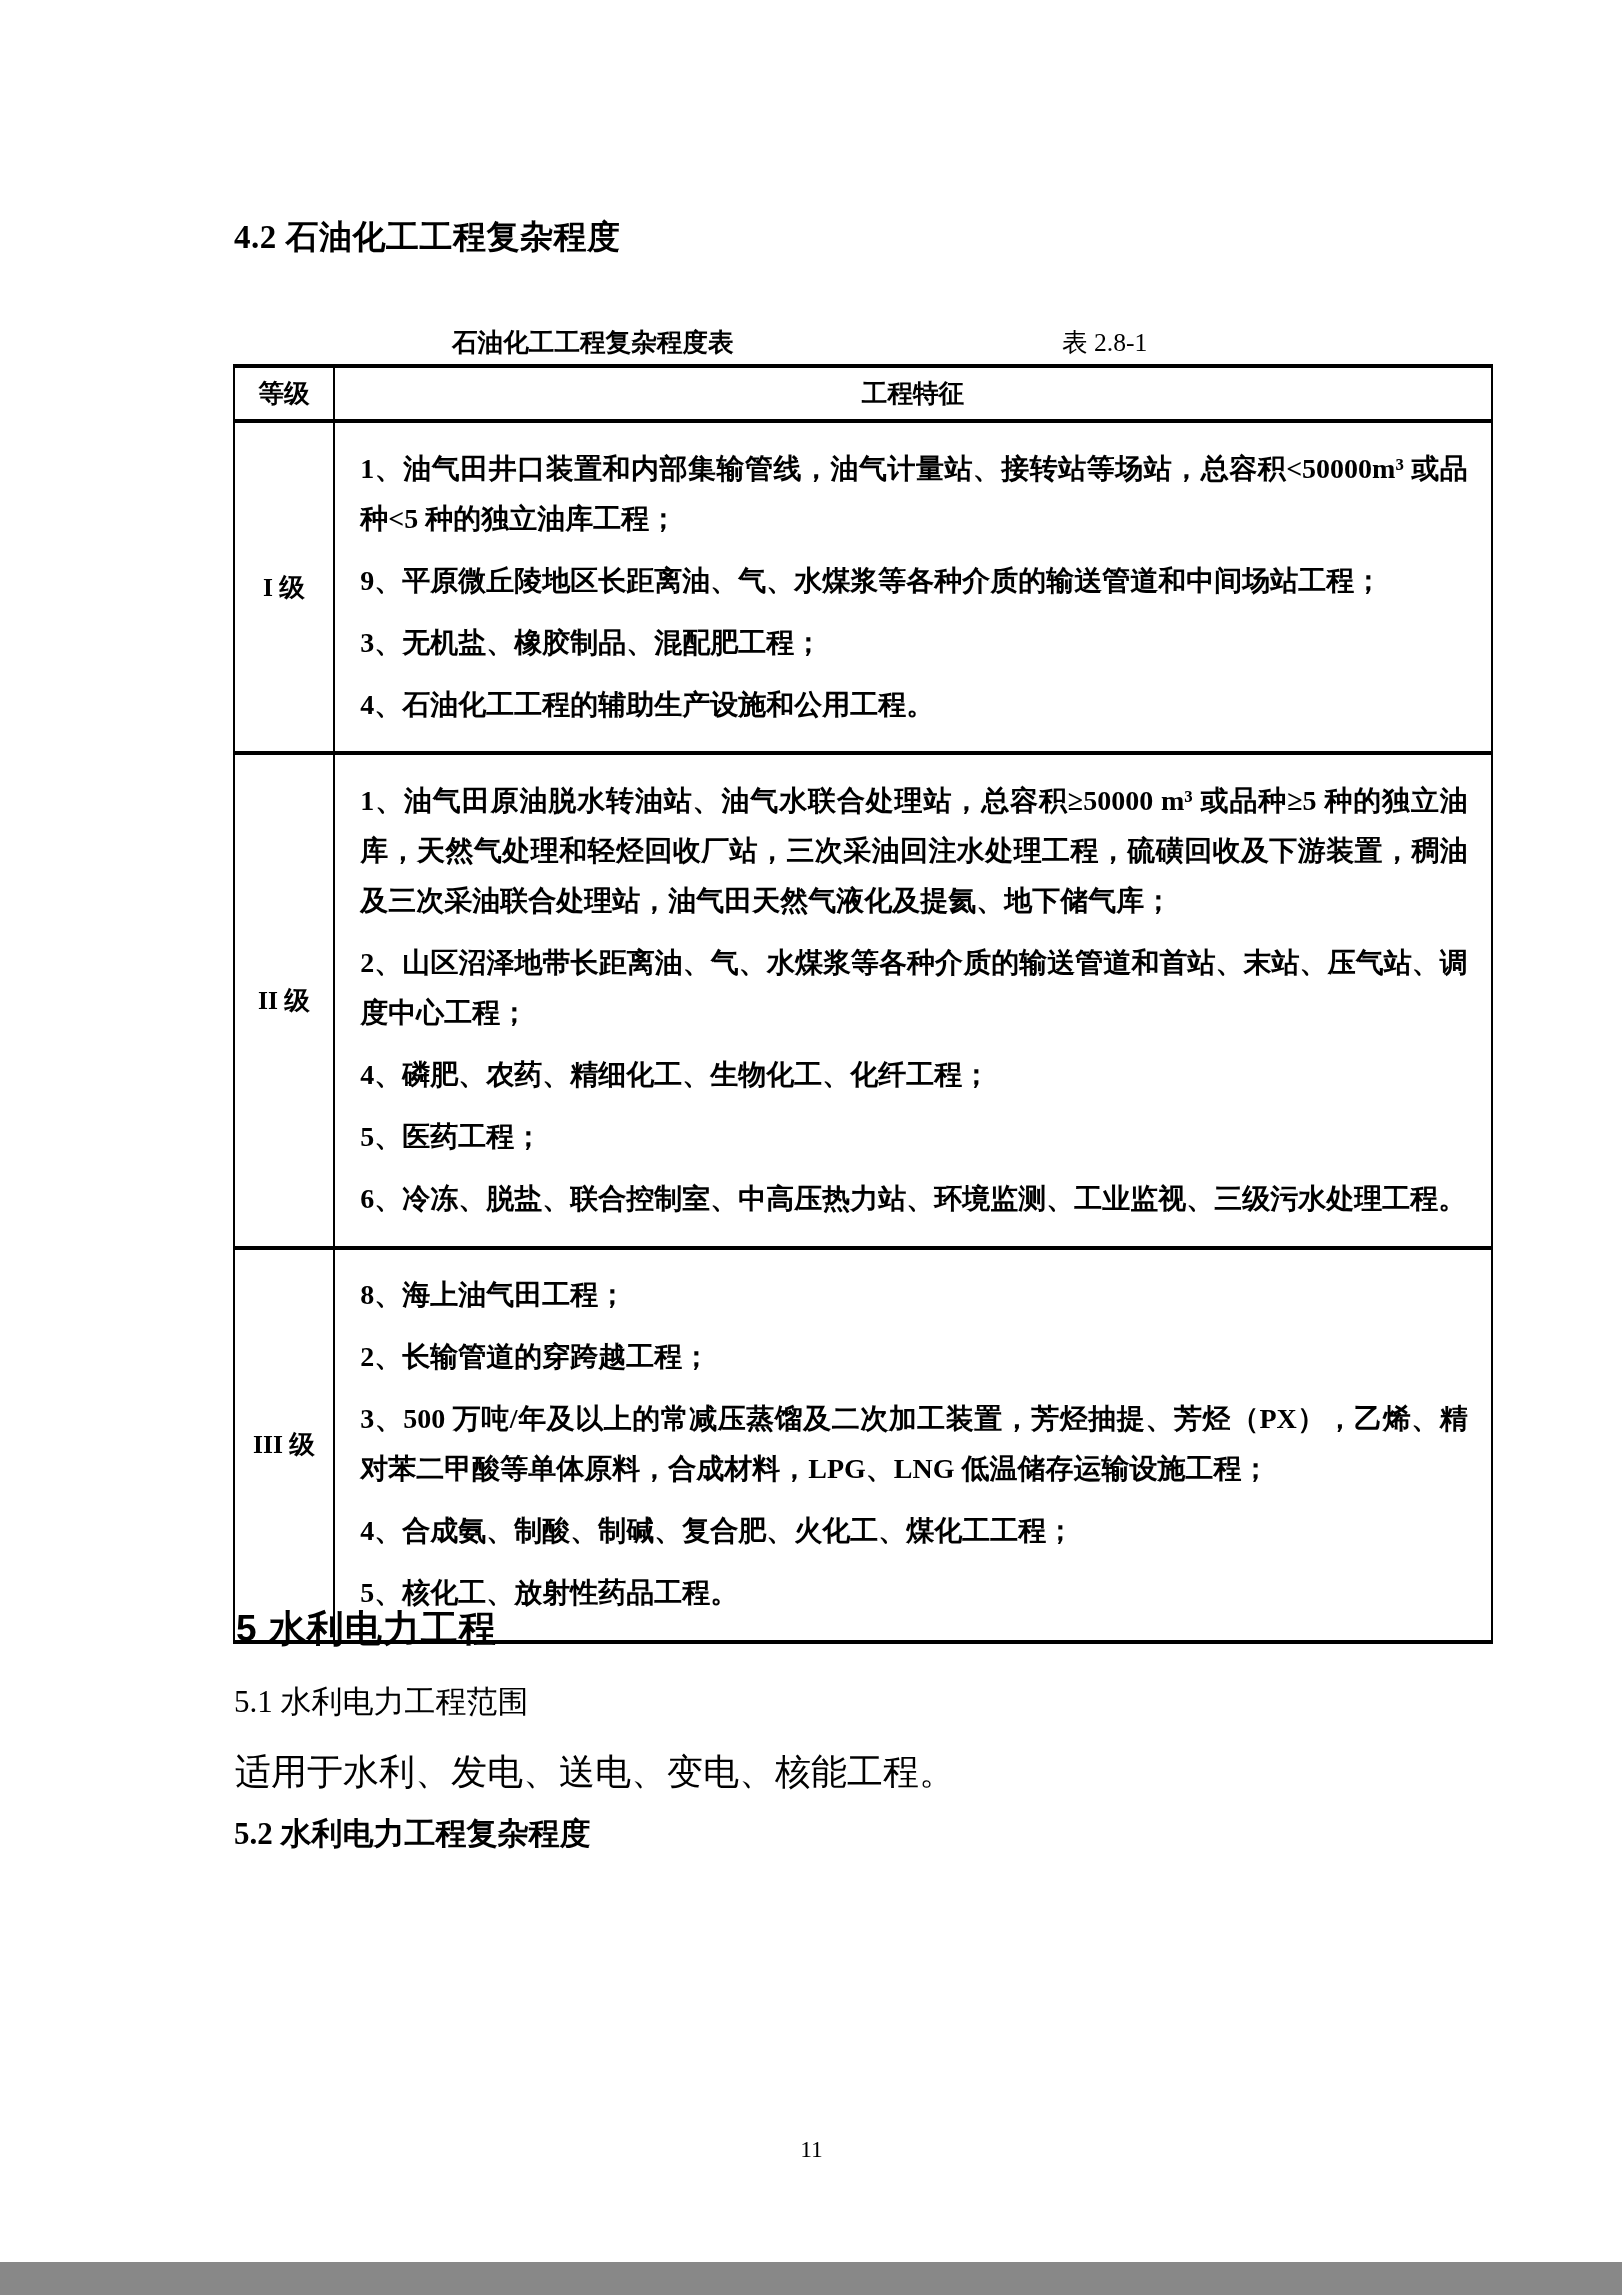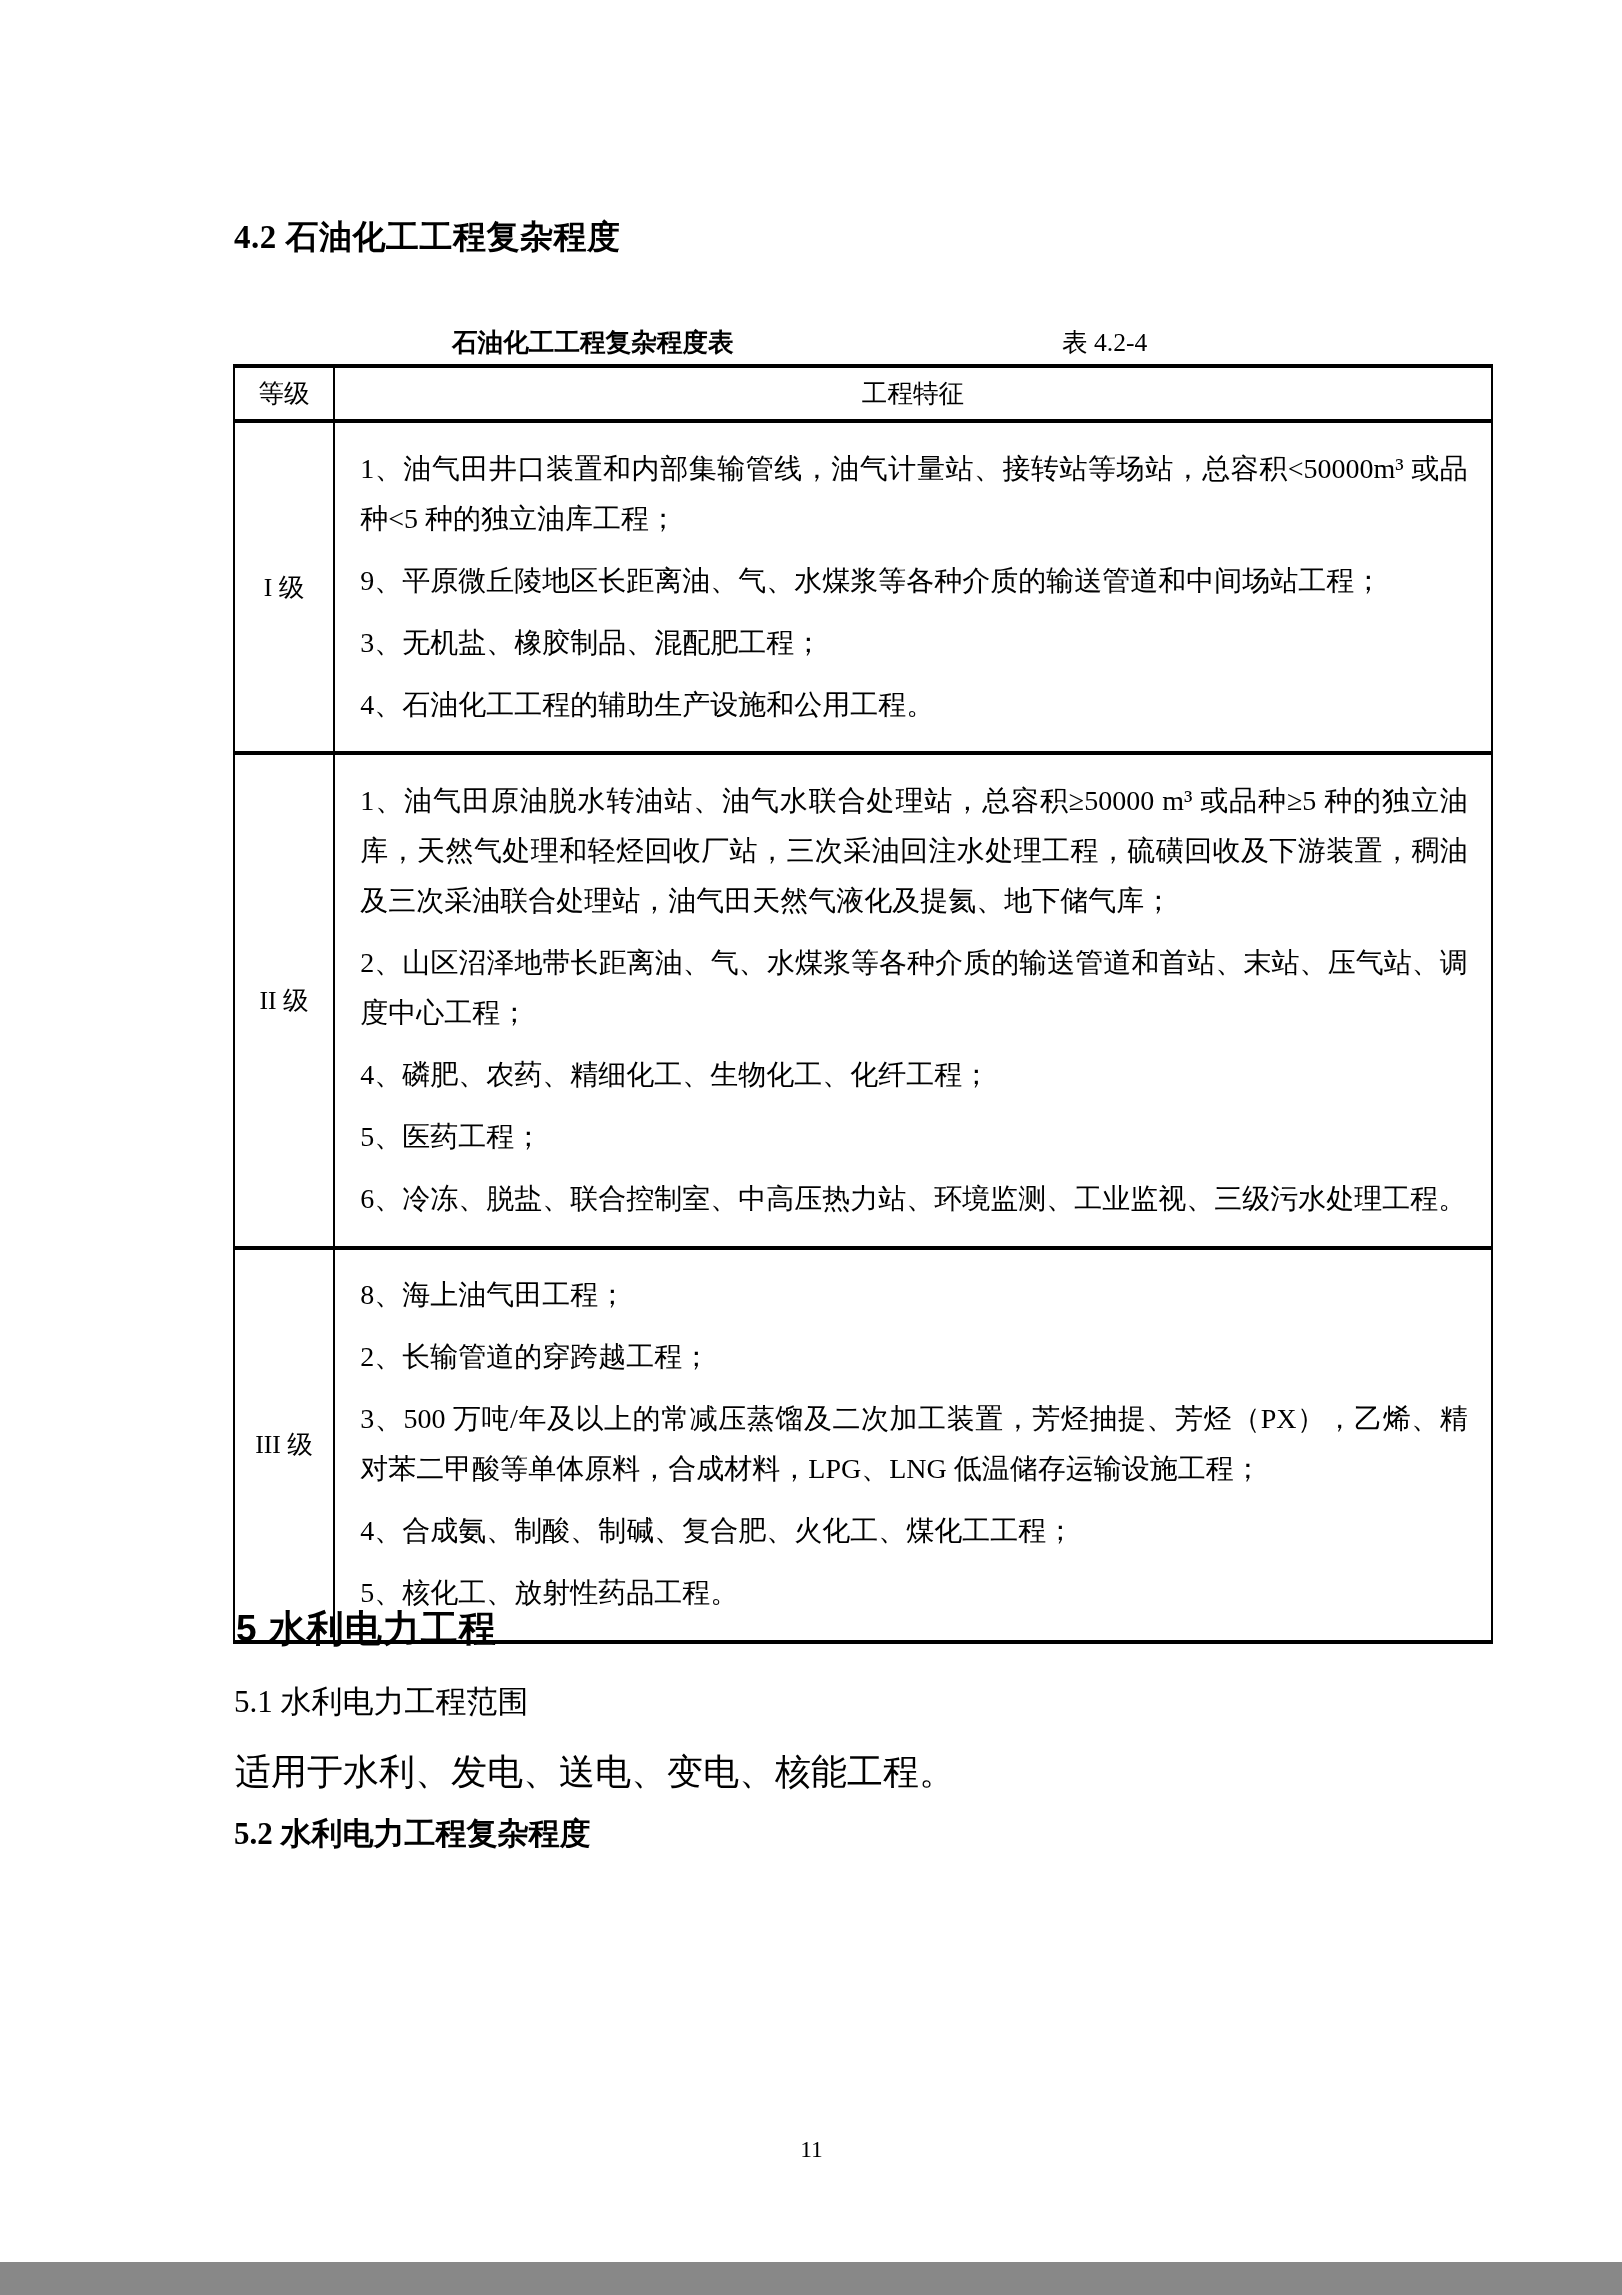--- a/index.html
+++ b/index.html
@@ -24,20 +24,21 @@
   .tbl-label{
     position:absolute;left:1062px;top:0;
     font-size:25.6px;white-space:nowrap;
   }
   .tbl{
     position:absolute;left:233px;top:364px;width:1260px;
     box-sizing:border-box;
     border:2px solid #000;
     border-top-width:4.1px;
     border-bottom-width:4.1px;
+    font-weight:bold;
   }
   .tbl-header{
     display:flex;
     border-bottom:4.1px solid #000;
   }
   .tbl-row{
     display:flex;
     border-bottom:4.1px solid #000;
   }
   .tbl-row:last-child{border-bottom:none;}
@@ -94,21 +95,21 @@
 </style>
 </head>
 <body>
 
 <div class="page">
 
   <div class="h-42">4.2 石油化工工程复杂程度</div>
 
   <div class="caption-row">
     <span class="tbl-caption">石油化工工程复杂程度表</span>
-    <span class="tbl-label">表 4.2-4</span>
+    <span class="tbl-label">表 2.8-1</span>
   </div>
 
   <div class="tbl">
     <div class="tbl-header">
       <div class="cell-level">等级</div>
       <div class="cell-feature">工程特征</div>
     </div>
     <div id="tbl-rows">
         <div class="tbl-row">
           <div class="cell-level">I 级</div>

